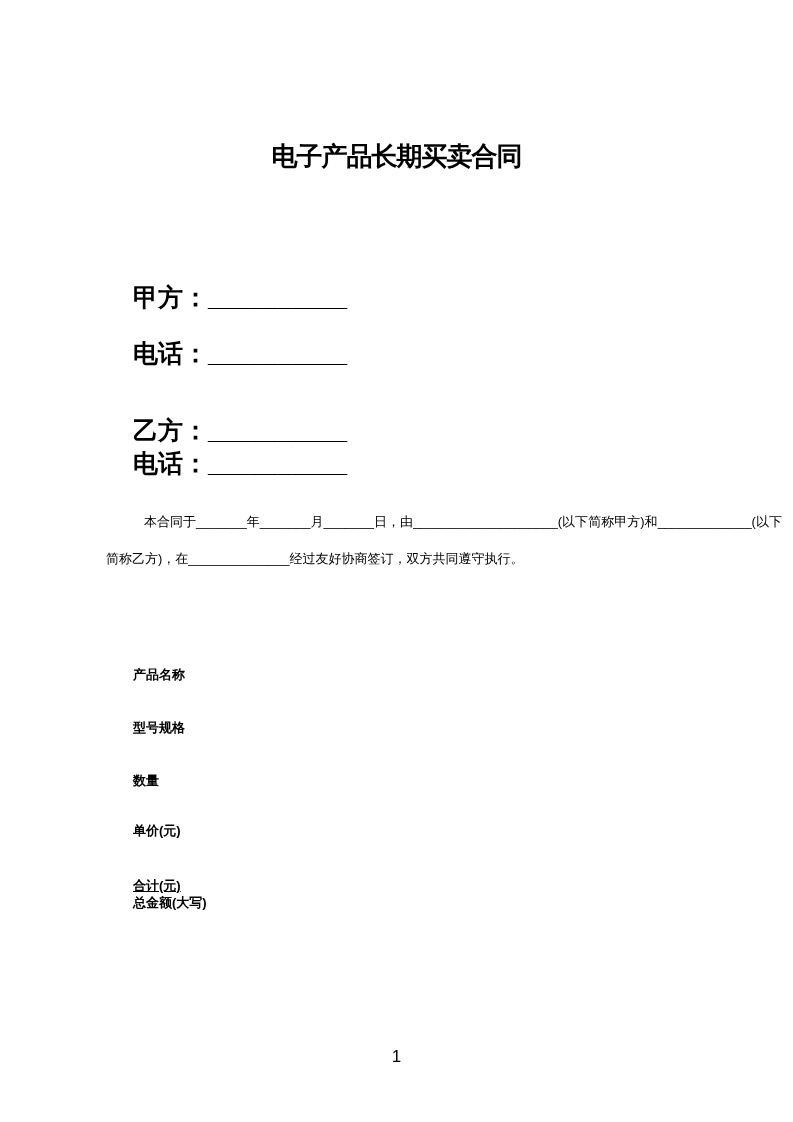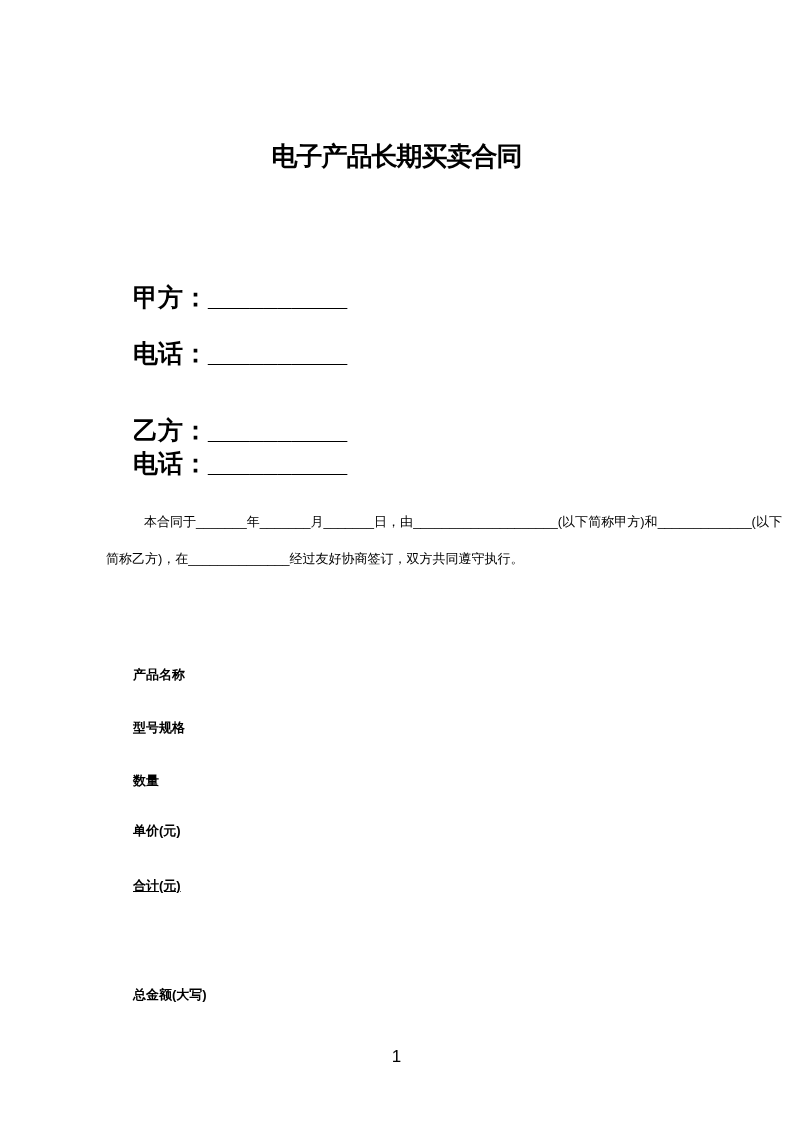--- a/index.html
+++ b/index.html
@@ -71,21 +71,21 @@
     font-size: 13px;
     line-height: 21px;
     font-weight: 700;
     white-space: nowrap;
   }
   .field-label.f1 { top: 664px; }
   .field-label.f2 { top: 717px; }
   .field-label.f3 { top: 770px; text-align: right; }
   .field-label.f4 { top: 794px; margin-top: 26px; }
   .field-label.f5 { top: 875px; text-decoration: underline; }
-  .field-label.f6 { top: 984px; }
+  .field-label.f6 { top: 892px; }
   .page-number {
     position: absolute;
     top: 1047px;
     left: 0;
     width: 100%;
     text-align: center;
     font-size: 17px;
     line-height: 20px;
     font-weight: 400;
     color: #000000;

